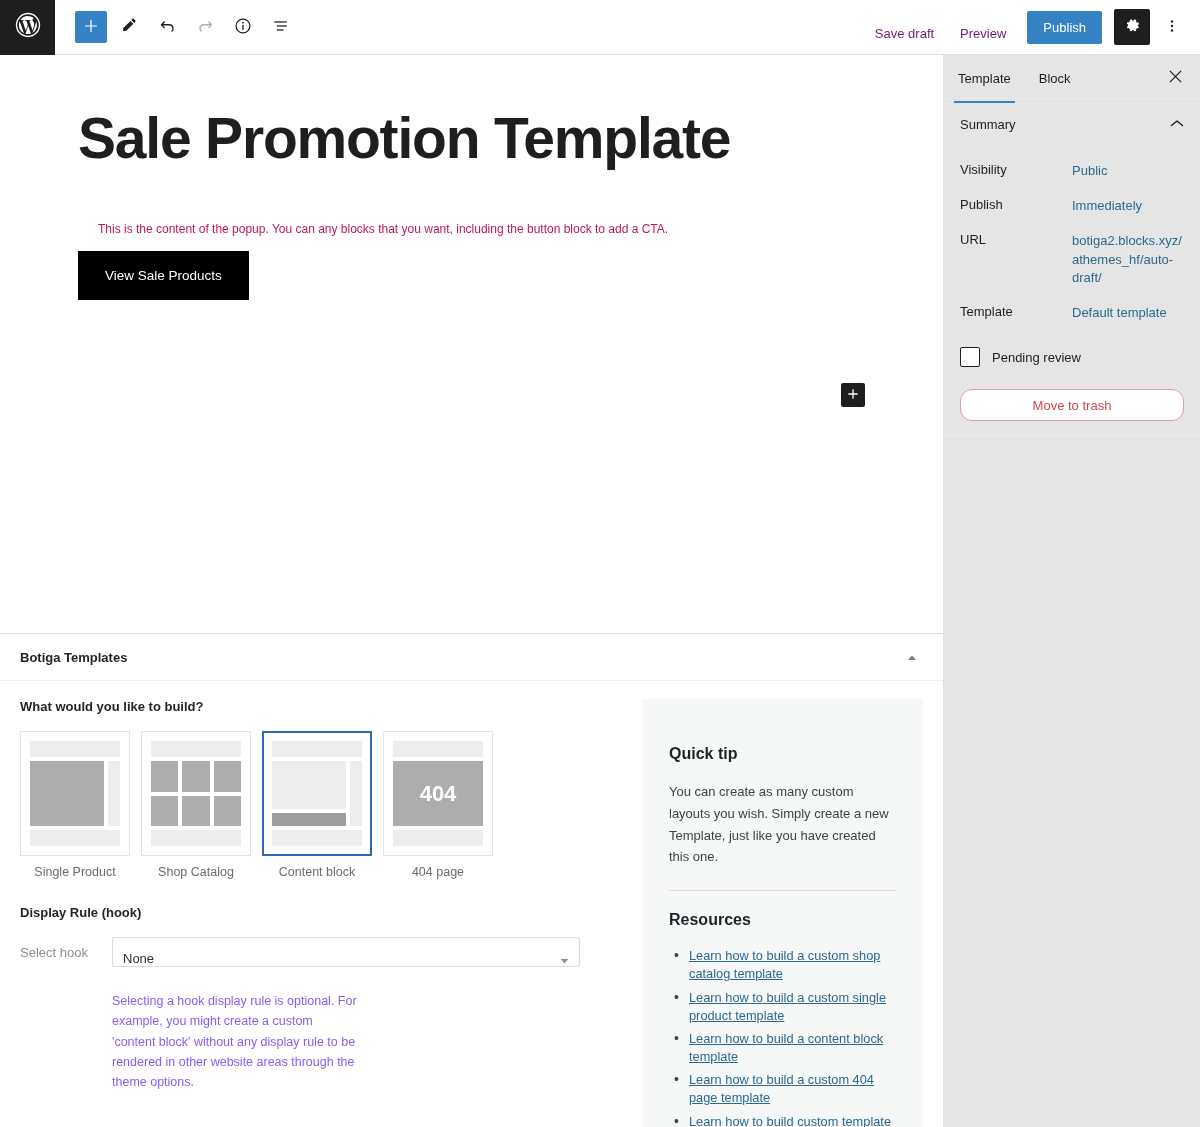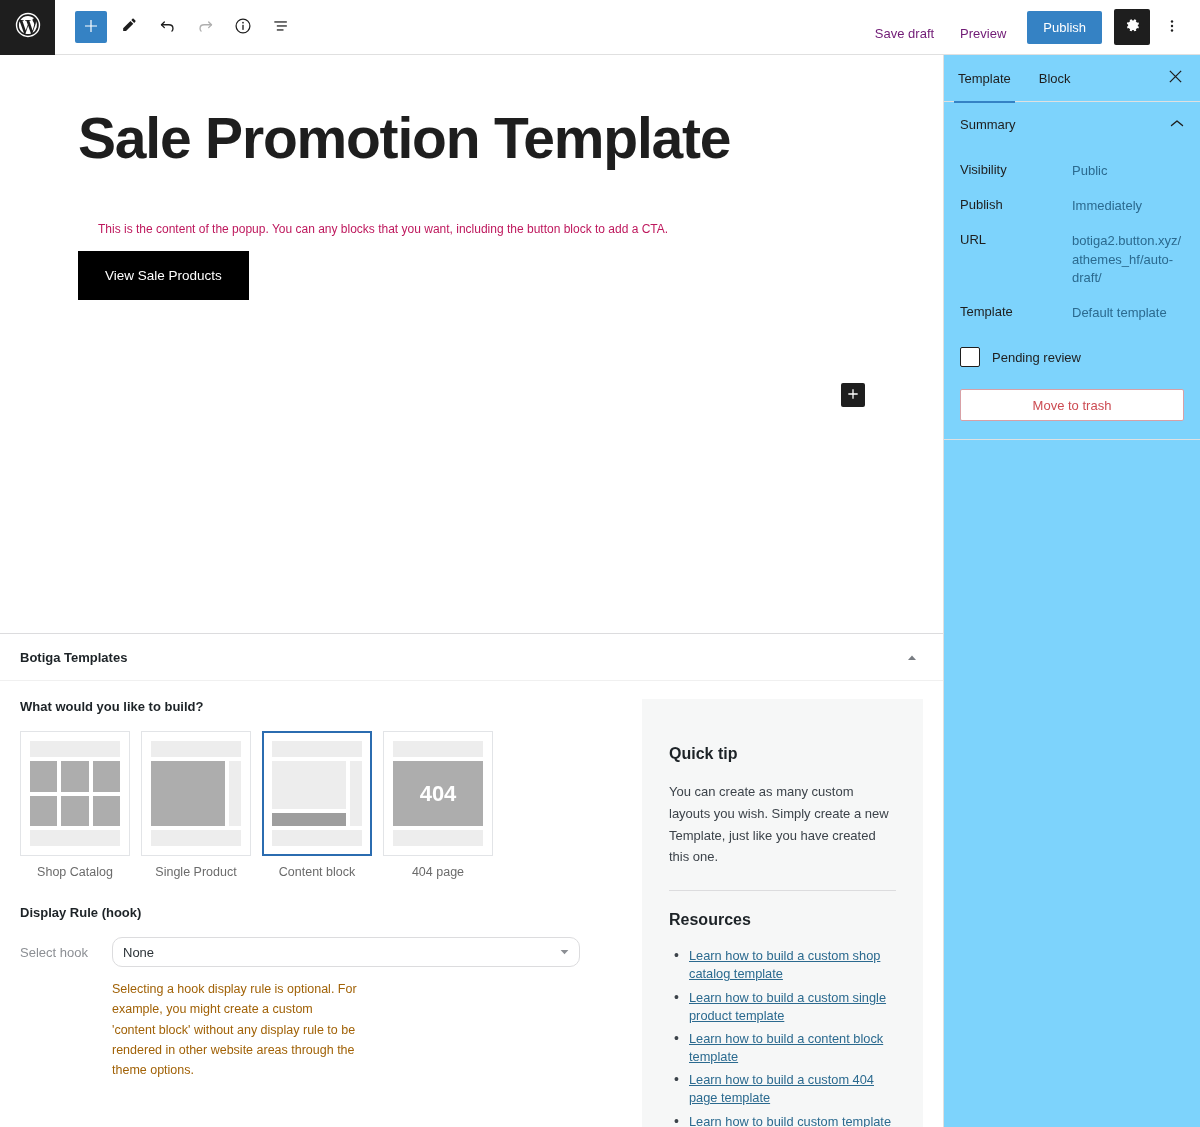--- a/index.html
+++ b/index.html
@@ -272,40 +272,40 @@
     color: #8c8f94;
     width: 92px;
     flex: 0 0 92px;
     padding-top: 8px;
   }
   .hook-field { flex: 1; max-width: 468px; }
   .select-box {
     width: 100%;
     height: 30px;
     border: 1px solid #dcdcde;
-    border-radius: 10px;
+    border-radius: 3px;
     background: #fff;
     display: flex;
-    align-items: center;
+    align-items: flex-end;
     padding: 0 10px;
     font-size: 13px;
     color: #2c3338;
     cursor: pointer;
     position: relative;
   }
   .select-caret {
     margin-left: auto;
     color: #8c8f94;
     font-size: 9px;
   }
   .hook-help {
-    margin-top: 12px;
+    margin-top: 24px;
     font-size: 12.5px;
     line-height: 1.62;
-    color: #a16207;
+    color: #8b5cf6;
     max-width: 245px;
   }
 
   
   .tip-panel {
     background: #f6f7f7;
     padding: 46px 27px 24px 27px;
     min-height: 100%;
   }
   .tip-heading {
@@ -342,21 +342,21 @@
   }
   .res-list a {
     color: #2b6a8f;
     text-decoration: underline;
   }
 
   
   .sidebar {
     width: 256px;
     flex: 0 0 256px;
-    background: #7dd3fc;
+    background: #e5e5e5;
     display: flex;
     flex-direction: column;
   }
   .sb-tabs {
     display: flex;
     align-items: center;
     height: 47px;
     border-bottom: 1px solid #e0e0e0;
     padding: 0 8px 0 0;
     position: relative;
@@ -430,21 +430,21 @@
     cursor: pointer;
     flex: 0 0 20px;
   }
   .sb-check-label { font-size: 13px; color: #1e1e1e; }
   .trash-btn {
     margin-top: 22px;
     width: 100%;
     height: 32px;
     background: #ffffff;
     border: 1px solid #d8a0a6;
-    border-radius: 2px;
+    border-radius: 12px;
     color: #cc4b52;
     font-size: 13px;
     cursor: pointer;
     font-family: inherit;
   }
 </style>
 </head>
 <body>
 
 <div class="topbar">
@@ -568,47 +568,47 @@
 
         <div class="mb-left">
 
           <div class="field-label">What would you like to build?</div>
 
           <div class="thumb-row">
 
             <div class="thumb-item">
               <div class="thumb-card">
                 <div class="sk-bar"></div>
+                <div class="sk-main-row">
+                  <div class="sk-main"></div>
+                  <div class="sk-side"></div>
+                </div>
+                <div class="sk-bar"></div>
+              </div>
+              <div class="thumb-caption">Single Product</div>
+            </div>
+
+            <div class="thumb-item">
+              <div class="thumb-card">
+                <div class="sk-bar"></div>
                 <div class="sk-grid">
                   <div class="sk-grid-row">
                     <div class="sk-cell"></div>
                       <div class="sk-cell"></div>
                       <div class="sk-cell"></div>
                   </div>
                   <div class="sk-grid-row">
                     <div class="sk-cell"></div>
                       <div class="sk-cell"></div>
                       <div class="sk-cell"></div>
                   </div>
                 </div>
                 <div class="sk-bar"></div>
               </div>
               <div class="thumb-caption">Shop Catalog</div>
-            </div>
-
-            <div class="thumb-item">
-              <div class="thumb-card">
-                <div class="sk-bar"></div>
-                <div class="sk-main-row">
-                  <div class="sk-main"></div>
-                  <div class="sk-side"></div>
-                </div>
-                <div class="sk-bar"></div>
-              </div>
-              <div class="thumb-caption">Single Product</div>
             </div>
 
             <div class="thumb-item">
               <div class="thumb-card selected">
                 <div class="sk-bar"></div>
                 <div class="sk-main-row">
                   <div class="sk-content-col">
                     <div class="sk-wide-block"></div>
                     <div class="sk-dark-strip"></div>
                   </div>
@@ -697,21 +697,21 @@
       <div class="sb-row">
         <span class="sb-row-label">Visibility</span>
         <span class="sb-row-value">Public</span>
       </div>
       <div class="sb-row">
         <span class="sb-row-label">Publish</span>
         <span class="sb-row-value">Immediately</span>
       </div>
       <div class="sb-row">
         <span class="sb-row-label">URL</span>
-        <span class="sb-row-value">botiga2.button.xyz/athemes_hf/auto-draft/</span>
+        <span class="sb-row-value">botiga2.blocks.xyz/athemes_hf/auto-draft/</span>
       </div>
       <div class="sb-row">
         <span class="sb-row-label">Template</span>
         <span class="sb-row-value">Default template</span>
       </div>
 
       <div class="sb-check-row">
         <span class="sb-checkbox"></span>
         <span class="sb-check-label">Pending review</span>
       </div>

